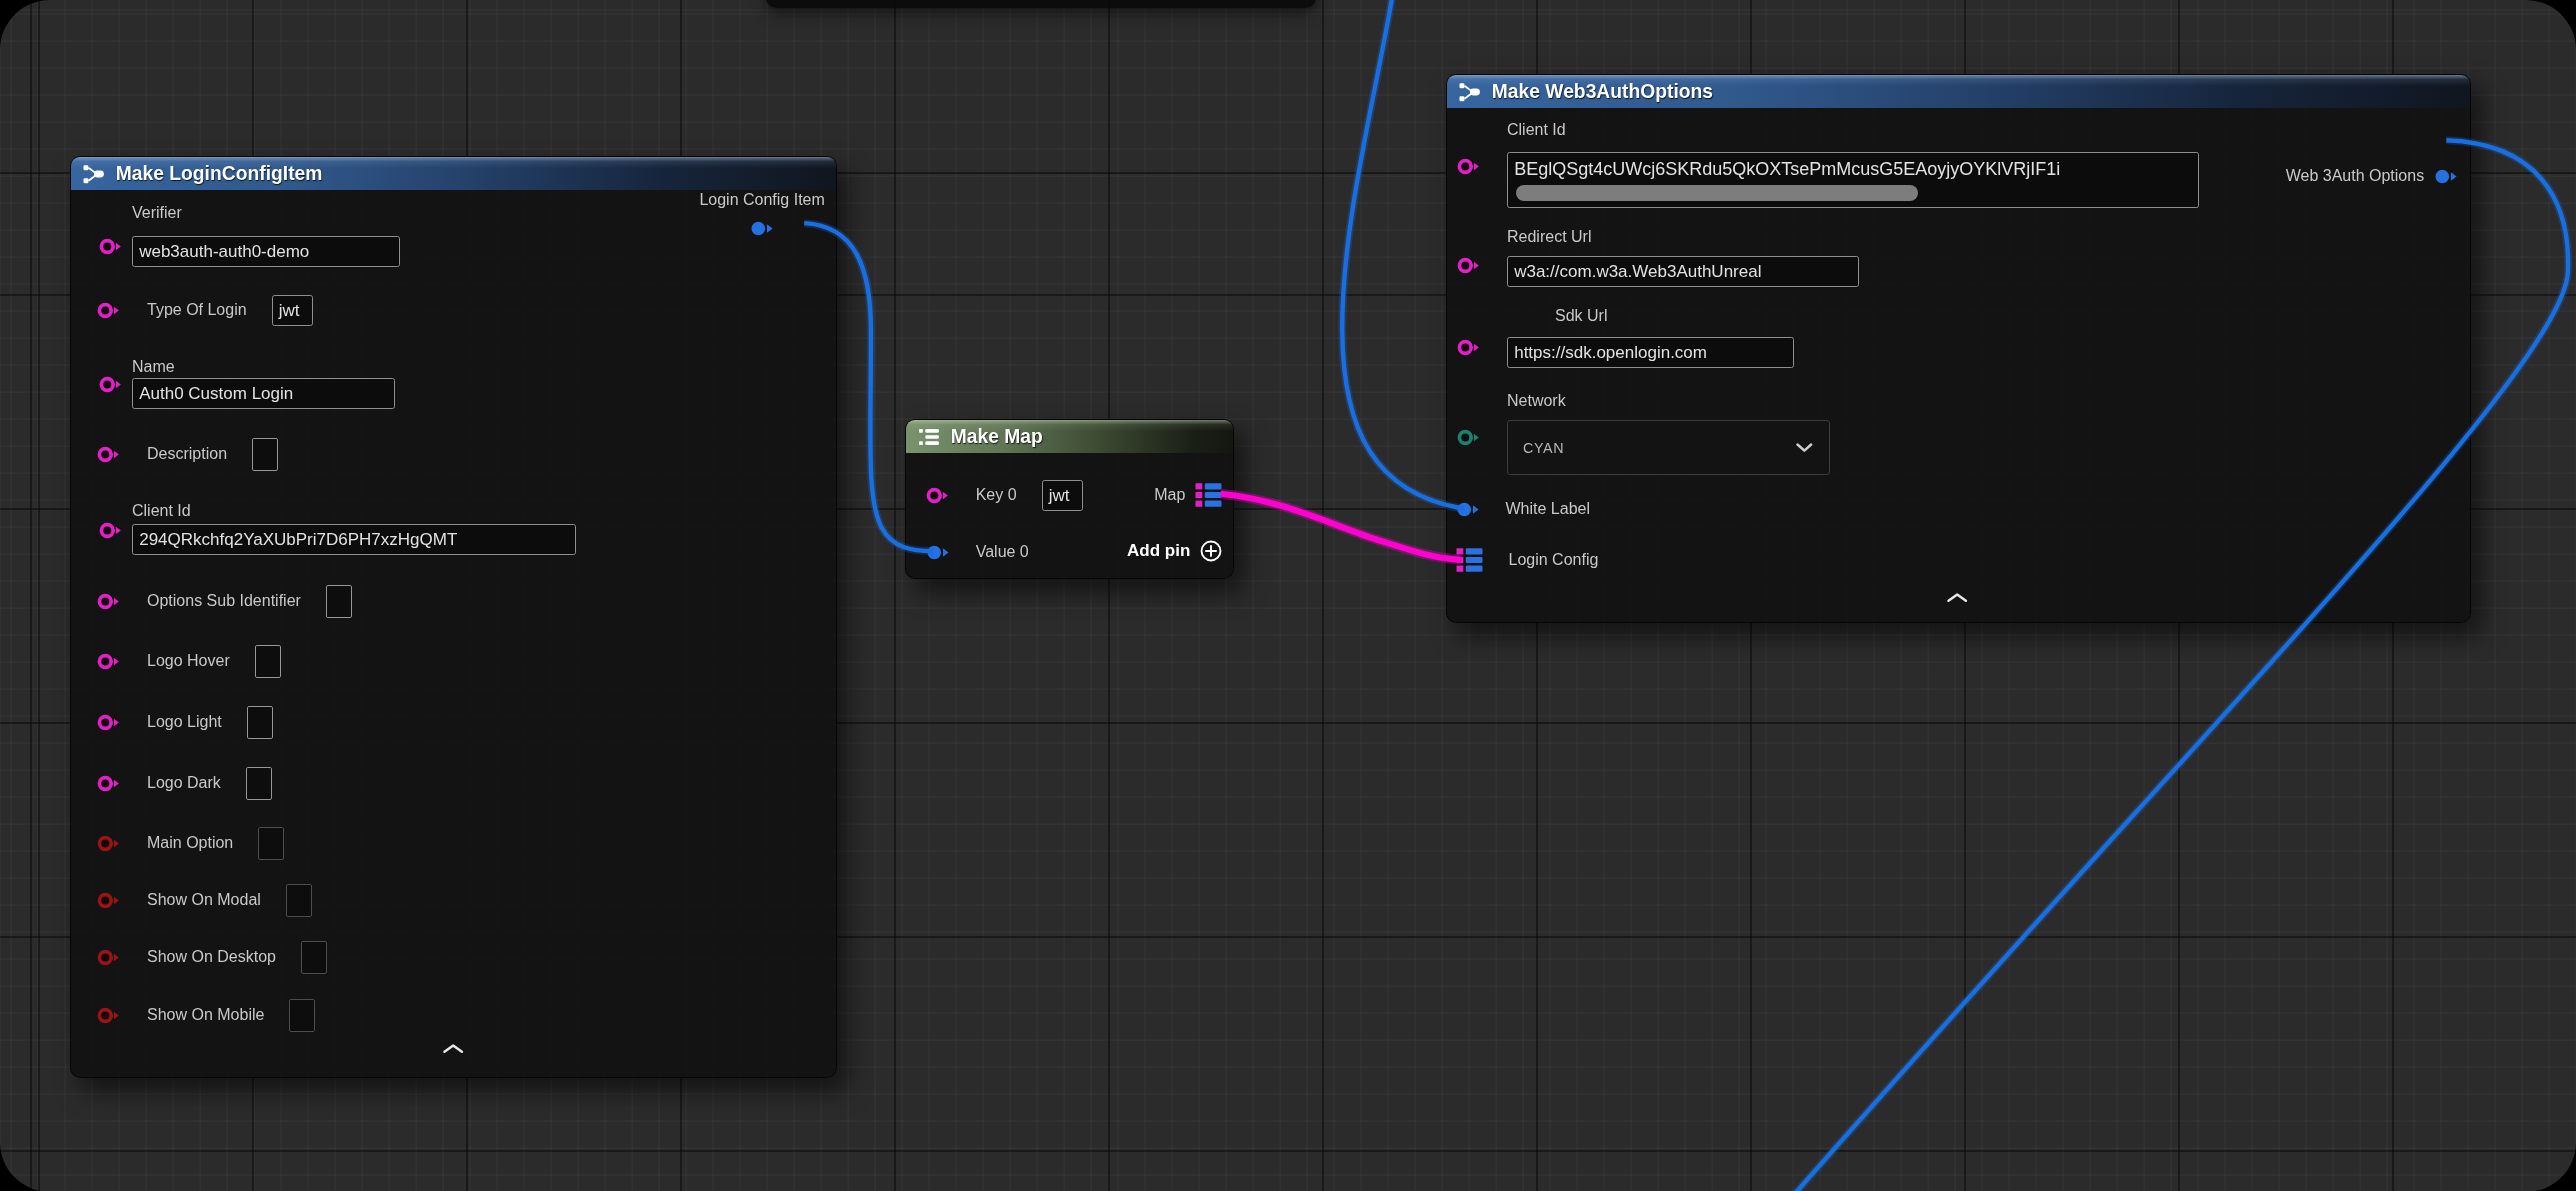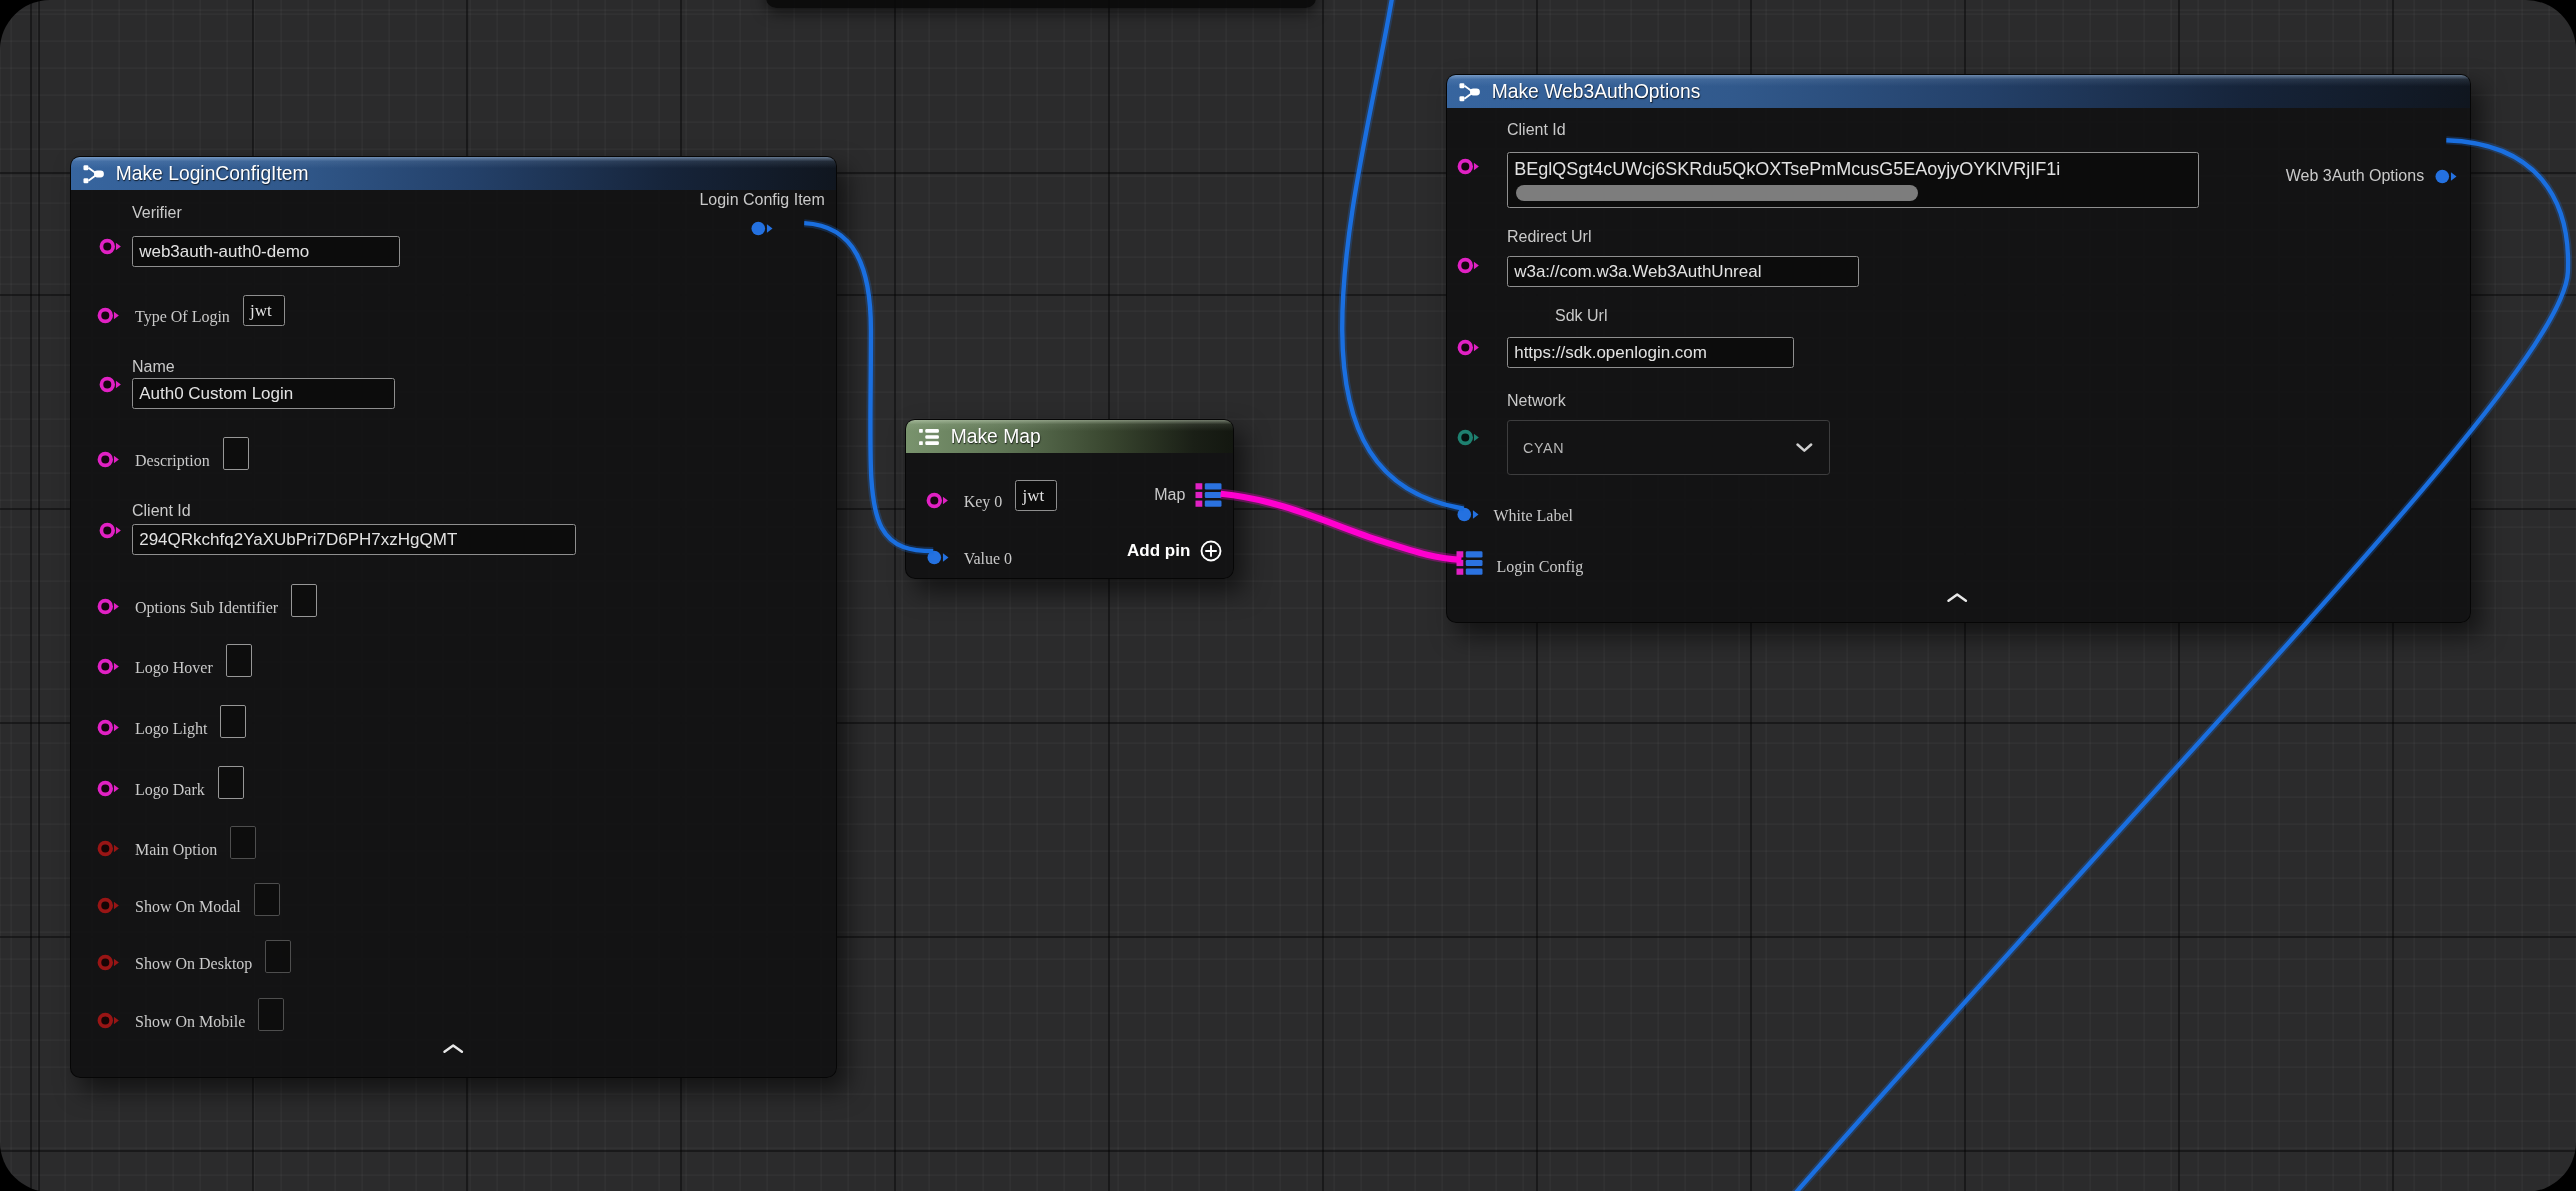--- a/index.html
+++ b/index.html
@@ -18,22 +18,22 @@
   .node{position:absolute;background:rgba(19,19,20,0.96);border-radius:10px;
     border:1.2px solid rgba(5,5,5,0.9);box-shadow:10px 12.5px 25px rgba(0,0,0,0.55);}
   .hdr{position:absolute;left:0;top:0;right:0;height:33px;border-radius:8.7px 8.7px 0 0;
     display:flex;align-items:center;gap:8.7px;padding-left:10px;box-sizing:border-box;}
   .hdr-blue{background:
       linear-gradient(180deg, rgba(168,196,228,0.55) 0, rgba(168,196,228,0.12) 4.4px, rgba(255,255,255,0) 11.2px),
       linear-gradient(90deg, #37659f 0%, #31598c 28%, #24416a 52%, #16243a 78%, #10161f 100%);}
   .hdr-green{background:
       linear-gradient(180deg, rgba(205,220,195,0.5) 0, rgba(205,220,195,0.1) 4.4px, rgba(255,255,255,0) 11.2px),
       linear-gradient(90deg, #79936d 0%, #5f7555 30%, #39462f 62%, #1a1f16 88%, #131710 100%);}
-  .title{color:#fff;font-size:19.3px;font-weight:normal;text-shadow:0.6px 1.2px 1.2px rgba(0,0,0,0.8);white-space:nowrap;}
-  .row{position:absolute;display:flex;align-items:flex-end;gap:13px;height:32px;font-family:Liberation Serif, serif;}
+  .title{color:#fff;font-size:19.3px;font-weight:bold;text-shadow:0.6px 1.2px 1.2px rgba(0,0,0,0.8);white-space:nowrap;}
+  .row{position:absolute;display:flex;align-items:center;gap:25px;height:32px;}
   .row-r{position:absolute;display:flex;align-items:center;gap:8.7px;height:32px;justify-content:flex-end;}
   .lbl{color:#c9c9c9;font-size:16px;white-space:nowrap;}
   .lbl-abs{position:absolute;color:#c9c9c9;font-size:16px;white-space:nowrap;}
   .tbox{background:#0c0c0c;border:1.9px solid #8f8f8f;border-radius:2.5px;color:#e2e2e2;
     font-size:17px;line-height:29px;height:29px;padding:0 6.2px;white-space:nowrap;
     overflow:hidden;box-sizing:content-box;}
   .tbox-abs{position:absolute;background:#0c0c0c;border:1.9px solid #8f8f8f;border-radius:2.5px;
     color:#e2e2e2;font-size:17px;white-space:nowrap;overflow:hidden;}
   .chk{width:24px;height:31px;background:rgba(0,0,0,0.3);border:1.9px solid #979797;border-radius:1.9px;}
   .chk-dark{border-color:#4e4e4e;}

